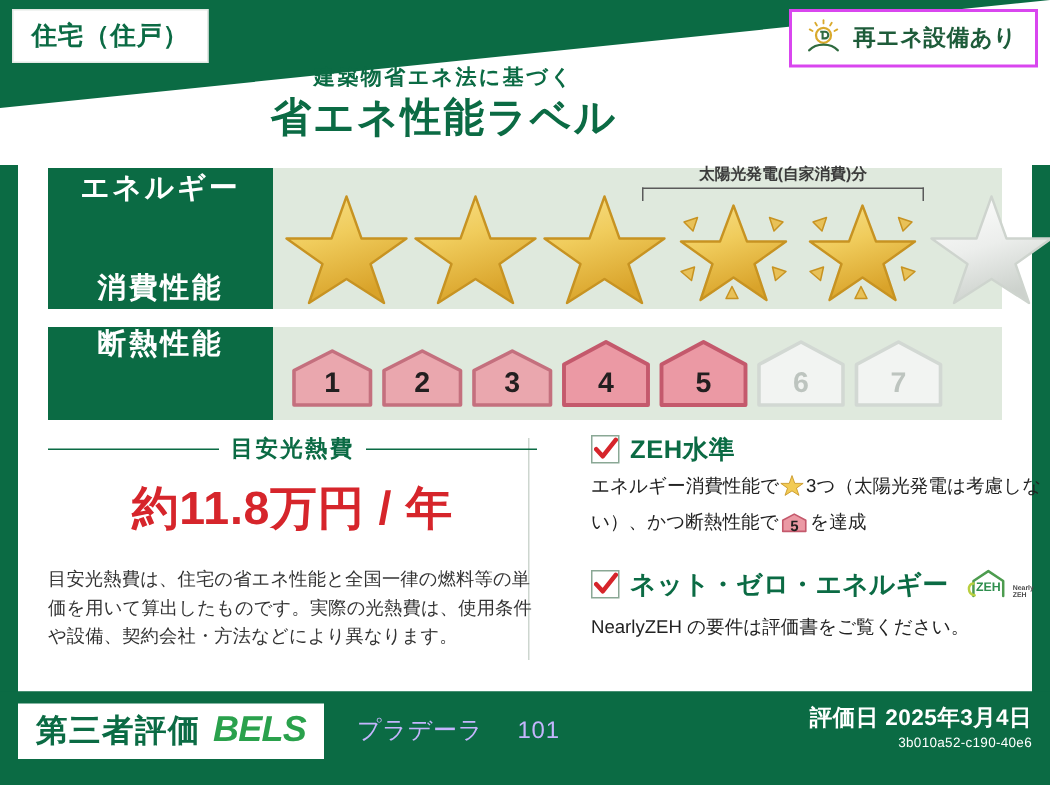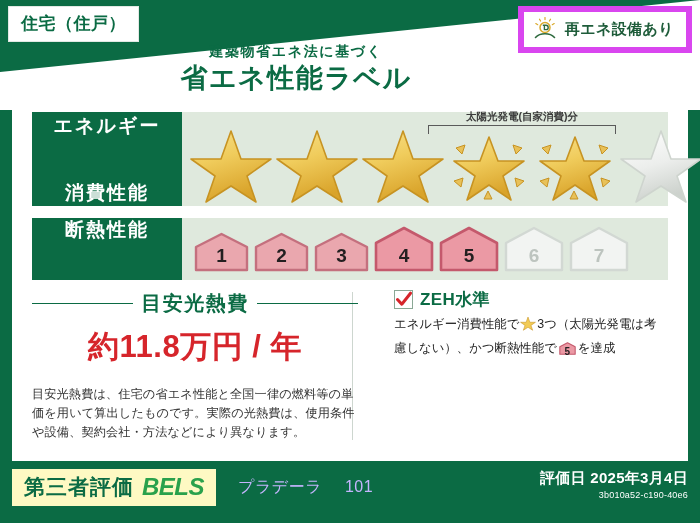--- a/index.html
+++ b/index.html
@@ -31,21 +31,21 @@
     padding:5px 12px 6px 12px;
     border:1px solid #e2e8e4;
   }
 
   
   .renew-badge{
     position:absolute; right:8px; top:6px;
     background:#ffffff;
     padding:4px 12px 5px 8px;
     display:flex; align-items:center; gap:7px;
-    border:6px solid #d946ef;
+    border:2px solid #d946ef;
   }
   .renew-badge .sun-icon{ width:26px; height:26px; display:block; flex:0 0 26px;}
   .renew-badge .renew-text{
     color:#1e5c3a; font-size:15px; font-weight:bold; letter-spacing:0.4px;
     white-space:nowrap;
   }
 
   
   .title-block{
     position:absolute; left:0; top:42px; width:592px; text-align:center;
@@ -122,21 +122,21 @@
   .divider{
     position:absolute; left:352px; top:292px; width:1px; height:148px;
     background:#cdd6cf;
   }
   .lower-right{ flex:1 1 auto; padding-left:22px; }
 
   
   .cost-head{ display:flex; align-items:center; gap:8px; margin-top:2px; }
   .cost-head .rule{ flex:1 1 auto; height:1.5px; background:#0b6b44; }
   .cost-head .cost-title{
-    color:#0b6b44; font-size:20px; font-weight:bold; letter-spacing:1.5px;
+    color:#0b6b44; font-size:15px; font-weight:bold; letter-spacing:1.5px;
     white-space:nowrap;
   }
   .cost-value{
     color:#d6252b; font-size:31px; font-weight:bold; text-align:center;
     margin-top:9px; letter-spacing:0.5px;
   }
   .cost-note{
     margin-top:17px; font-size:12.2px; line-height:19px; color:#333333;
     letter-spacing:0.1px;
   }
@@ -169,21 +169,21 @@
     padding-bottom:3px;
   }
 
   
   .footer{
     position:absolute; left:0; bottom:0; width:700px; height:62px;
     background:#0b6b44;
   }
   .bels-box{
     position:absolute; left:12px; top:8px;
-    background:#fef9c3; padding:4px 12px 5px 12px;
+    background:#ffffff; padding:4px 12px 5px 12px;
     display:flex; align-items:center; gap:8px;
   }
   .bels-box .third{ color:#0b6b44; font-size:21px; font-weight:bold; letter-spacing:1px;}
   .bels-box .bels{ color:#2aa14c; font-size:24px; font-weight:bold; font-style:italic; letter-spacing:-0.5px;}
   .bldg-name{
     position:absolute; left:238px; top:16px;
     color:#c4b5fd; font-size:16px; letter-spacing:0.5px;
   }
   .bldg-no{ margin-left:18px; }
   .eval-block{
@@ -395,20 +395,39 @@
           </span>
           <span class="check-title">ZEH水準</span>
         </div>
         <div class="check-body"><span>エネルギー消費性能で</span><span class="inline-star"><svg width="16" height="16" viewBox="0 0 86 80">
                 <polygon points="43,8 53,36 83,36 59,53 68,79 43,63 18,79 27,53 3,36 33,36" fill="#f2cb55" stroke="#c79322" stroke-width="3" stroke-linejoin="round"></polygon>
               </svg></span><span>3つ（太陽光発電は考慮しない）、かつ断熱性能で</span><span class="inline-house"><svg width="17" height="15" viewBox="0 0 62 46">
                 <polygon points="31,2 59,17 59,44 3,44 3,17" fill="#eb99a4" stroke="#c4596c" stroke-width="4" stroke-linejoin="round"></polygon>
               </svg><span class="ihnum">5</span></span><span>を達成</span></div>
       </div>
 
+      <div class="check-item" style="margin-top:13px;">
+        <div class="check-head">
+          <span class="checkbox">
+            <svg width="16" height="17" viewBox="0 0 16 17">
+              <path d="M1.5 8.5 L5.8 13.2 L14.5 2.2" fill="none" stroke="#d6252b" stroke-width="3" stroke-linecap="round" stroke-linejoin="round"></path>
+            </svg>
+          </span>
+          <span class="check-title">ネット・ゼロ・エネルギー</span>
+          <span class="zeh-logo">
+            <svg width="36" height="26" viewBox="0 0 36 26">
+              <path d="M6,23 L6,11 L18,3 L30,11 L30,23" fill="none" stroke="#4d9c4f" stroke-width="2" stroke-linejoin="round" stroke-linecap="round"></path>
+              <path d="M6,13 C1,13 1,22 7,22.5" fill="none" stroke="#b9cf3f" stroke-width="2" stroke-linecap="round"></path>
+              <text x="18" y="19" text-anchor="middle" font-family="Liberation Sans, sans-serif" font-size="10" font-weight="bold" fill="#2f8f4e">ZEH</text>
+            </svg>
+            <span class="nearly">Nearly ZEH</span>
+          </span>
+        </div>
+        <div class="check-body" style="margin-top:6px;">NearlyZEH の要件は評価書をご覧ください。</div>
+      </div>
 
     </div>
   </div>
 
   <div class="footer">
     <div class="bels-box">
       <span class="third">第三者評価</span>
       <span class="bels">BELS</span>
     </div>
     <div class="bldg-name">

